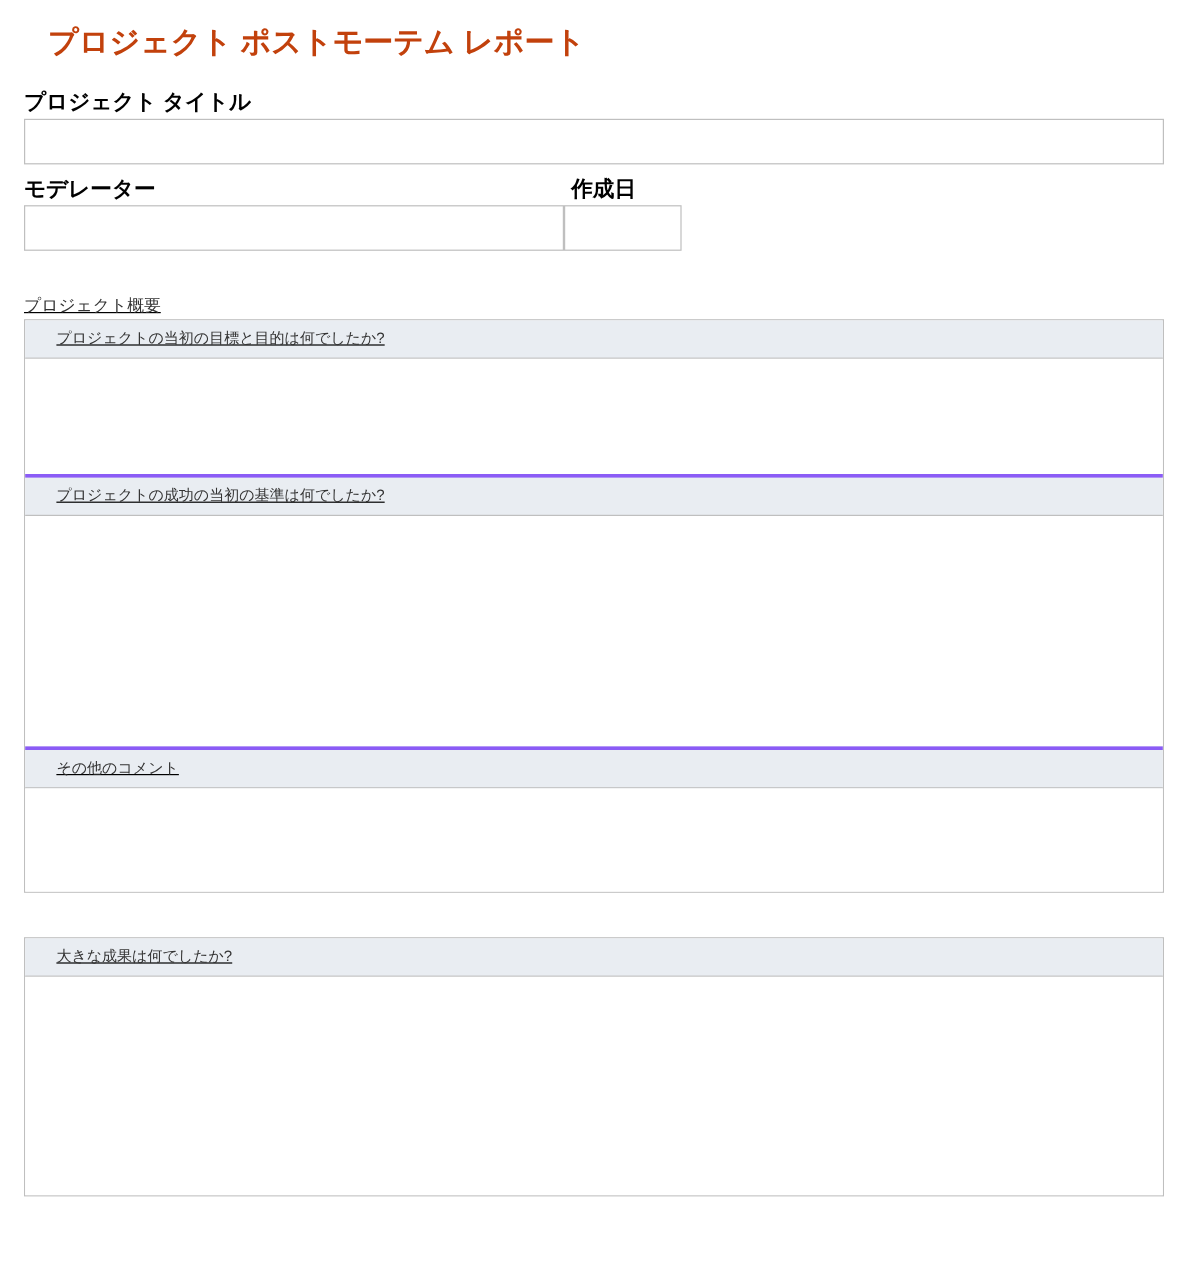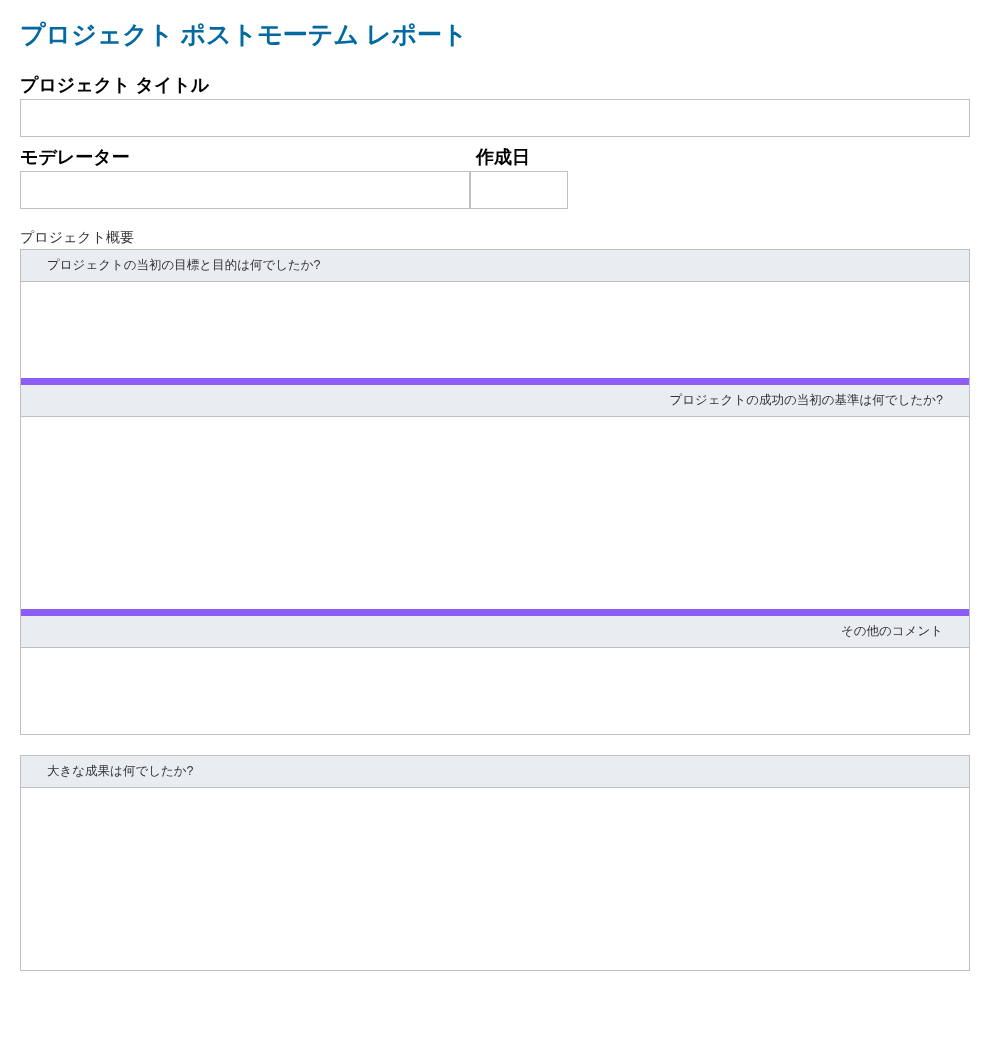--- a/index.html
+++ b/index.html
@@ -4,24 +4,25 @@
   <style>
     * { margin: 0; padding: 0; box-sizing: border-box; }
     body {
       font-family: "Meiryo", "Hiragino Kaku Gothic Pro", "MS PGothic", sans-serif;
       background: #ffffff;
       width: 990px;
       padding: 18px 20px 40px 20px;
       color: #000;
     }
     .doc-title {
-      color: #0369a1;
+      color: #c2410c;
       font-size: 25px;
       font-weight: bold;
       margin-bottom: 22px;
+      margin-left: 20px;
     }
     .field-label {
       font-size: 18px;
       font-weight: bold;
       color: #000;
       margin-bottom: 2px;
       display: block;
     }
     .section-label {
       font-size: 14px;
@@ -40,21 +41,21 @@
     }
     .input-tall { height: 38px; }
     .top-fields { margin-bottom: 18px; }
     .label-row { display: flex; }
     .label-row .mod-label { width: 450px; }
     .label-row .date-label { width: 98px; padding-left: 6px; }
     .input-row { display: flex; }
     .input-row .mod-input { width: 450px; }
     .input-row .date-input { width: 98px; }
 
-    .section { margin-top: 20px; }
+    .section { margin-top: 37px; text-decoration: underline; }
     .qa-block-wrap { border: 1px solid #bfbfbf; }
     .question-header {
       background: #e9edf2;
       border-bottom: 1px solid #bfbfbf;
       font-size: 12.5px;
       color: #333;
       padding: 7px 26px;
     }
     .answer-area {
       width: 100%;
@@ -63,21 +64,21 @@
       font-family: inherit;
       font-size: 13px;
       padding: 8px 10px;
       resize: none;
       outline: none;
       display: block;
       height: 96px;
     }
     .answer-area.short { height: 86px; }
     .qa-block + .qa-block .question-header { border-top: 1px solid #bfbfbf; }
-    .qa-block:not(:first-child) .question-header { border-top: 7px solid #8b5cf6; text-align: right; }
+    .qa-block:not(:first-child) .question-header { border-top: 3px solid #8b5cf6; }
     
     .qa-block:not(:last-child) .answer-area { border-bottom: none; }
   </style>
 </head>
 <body>
 
 <h1 class="doc-title">プロジェクト ポストモーテム レポート</h1>
 
 <div class="top-fields">
   <label class="field-label">プロジェクト タイトル</label>

